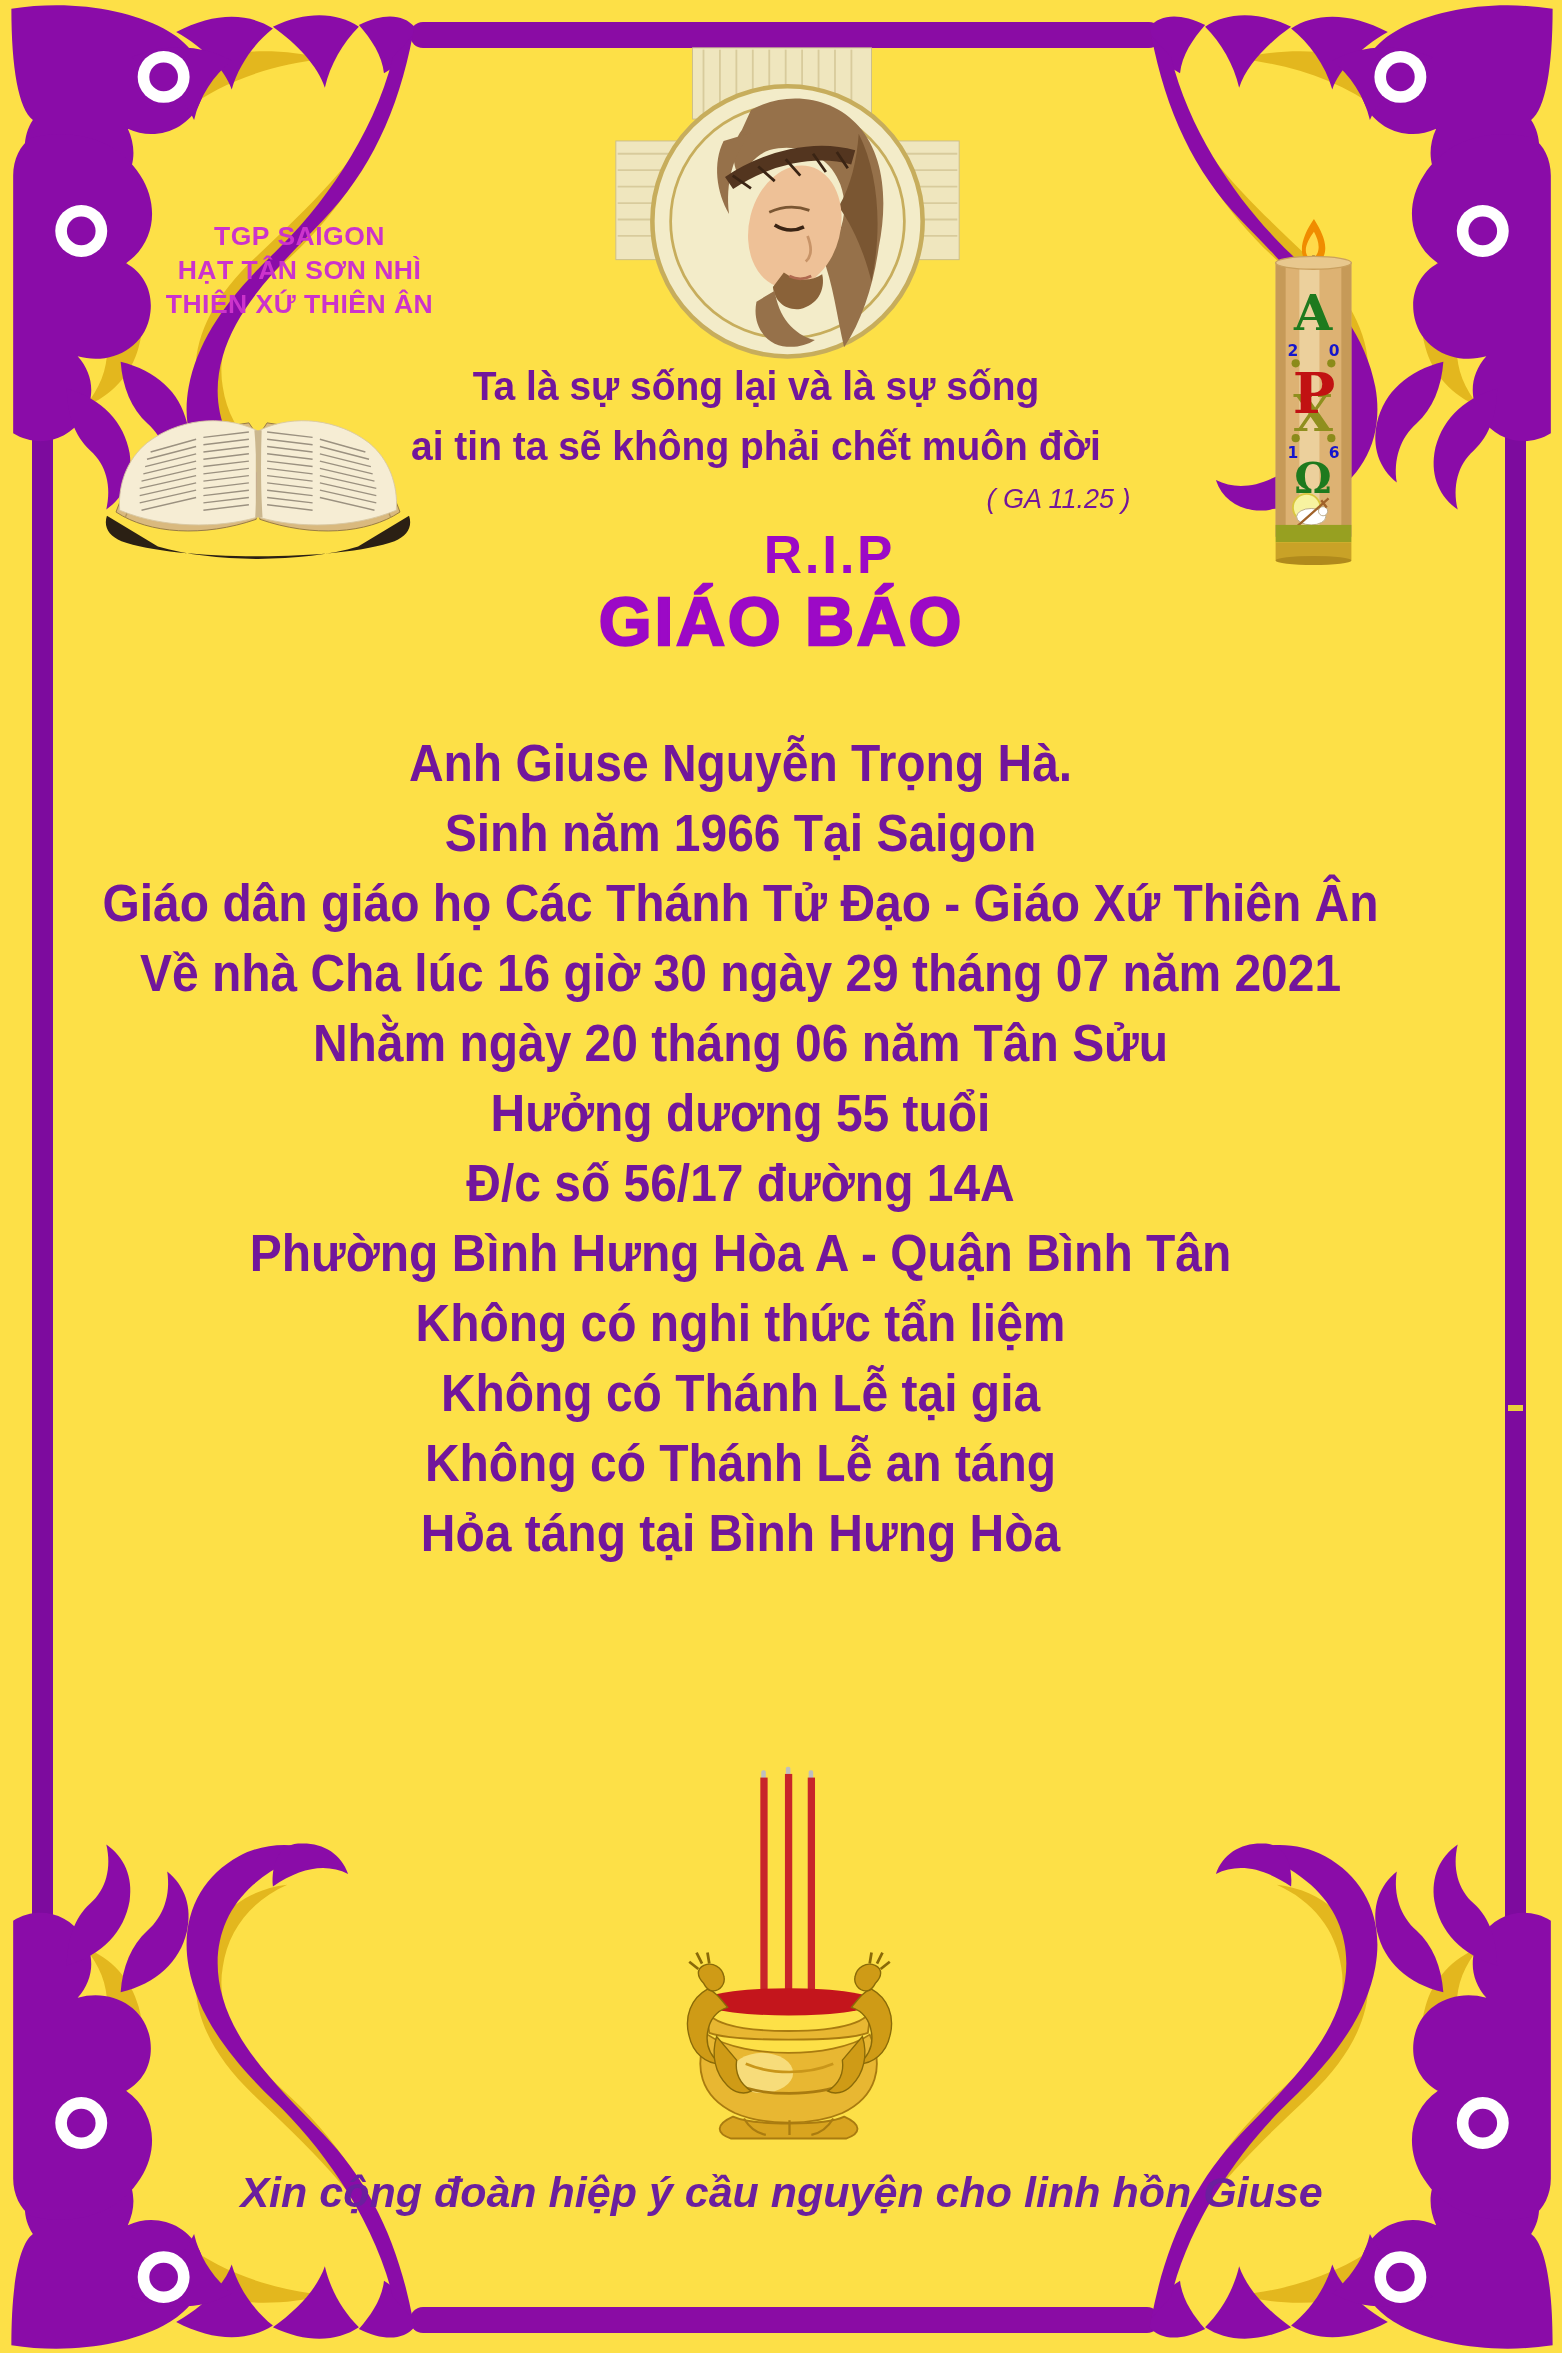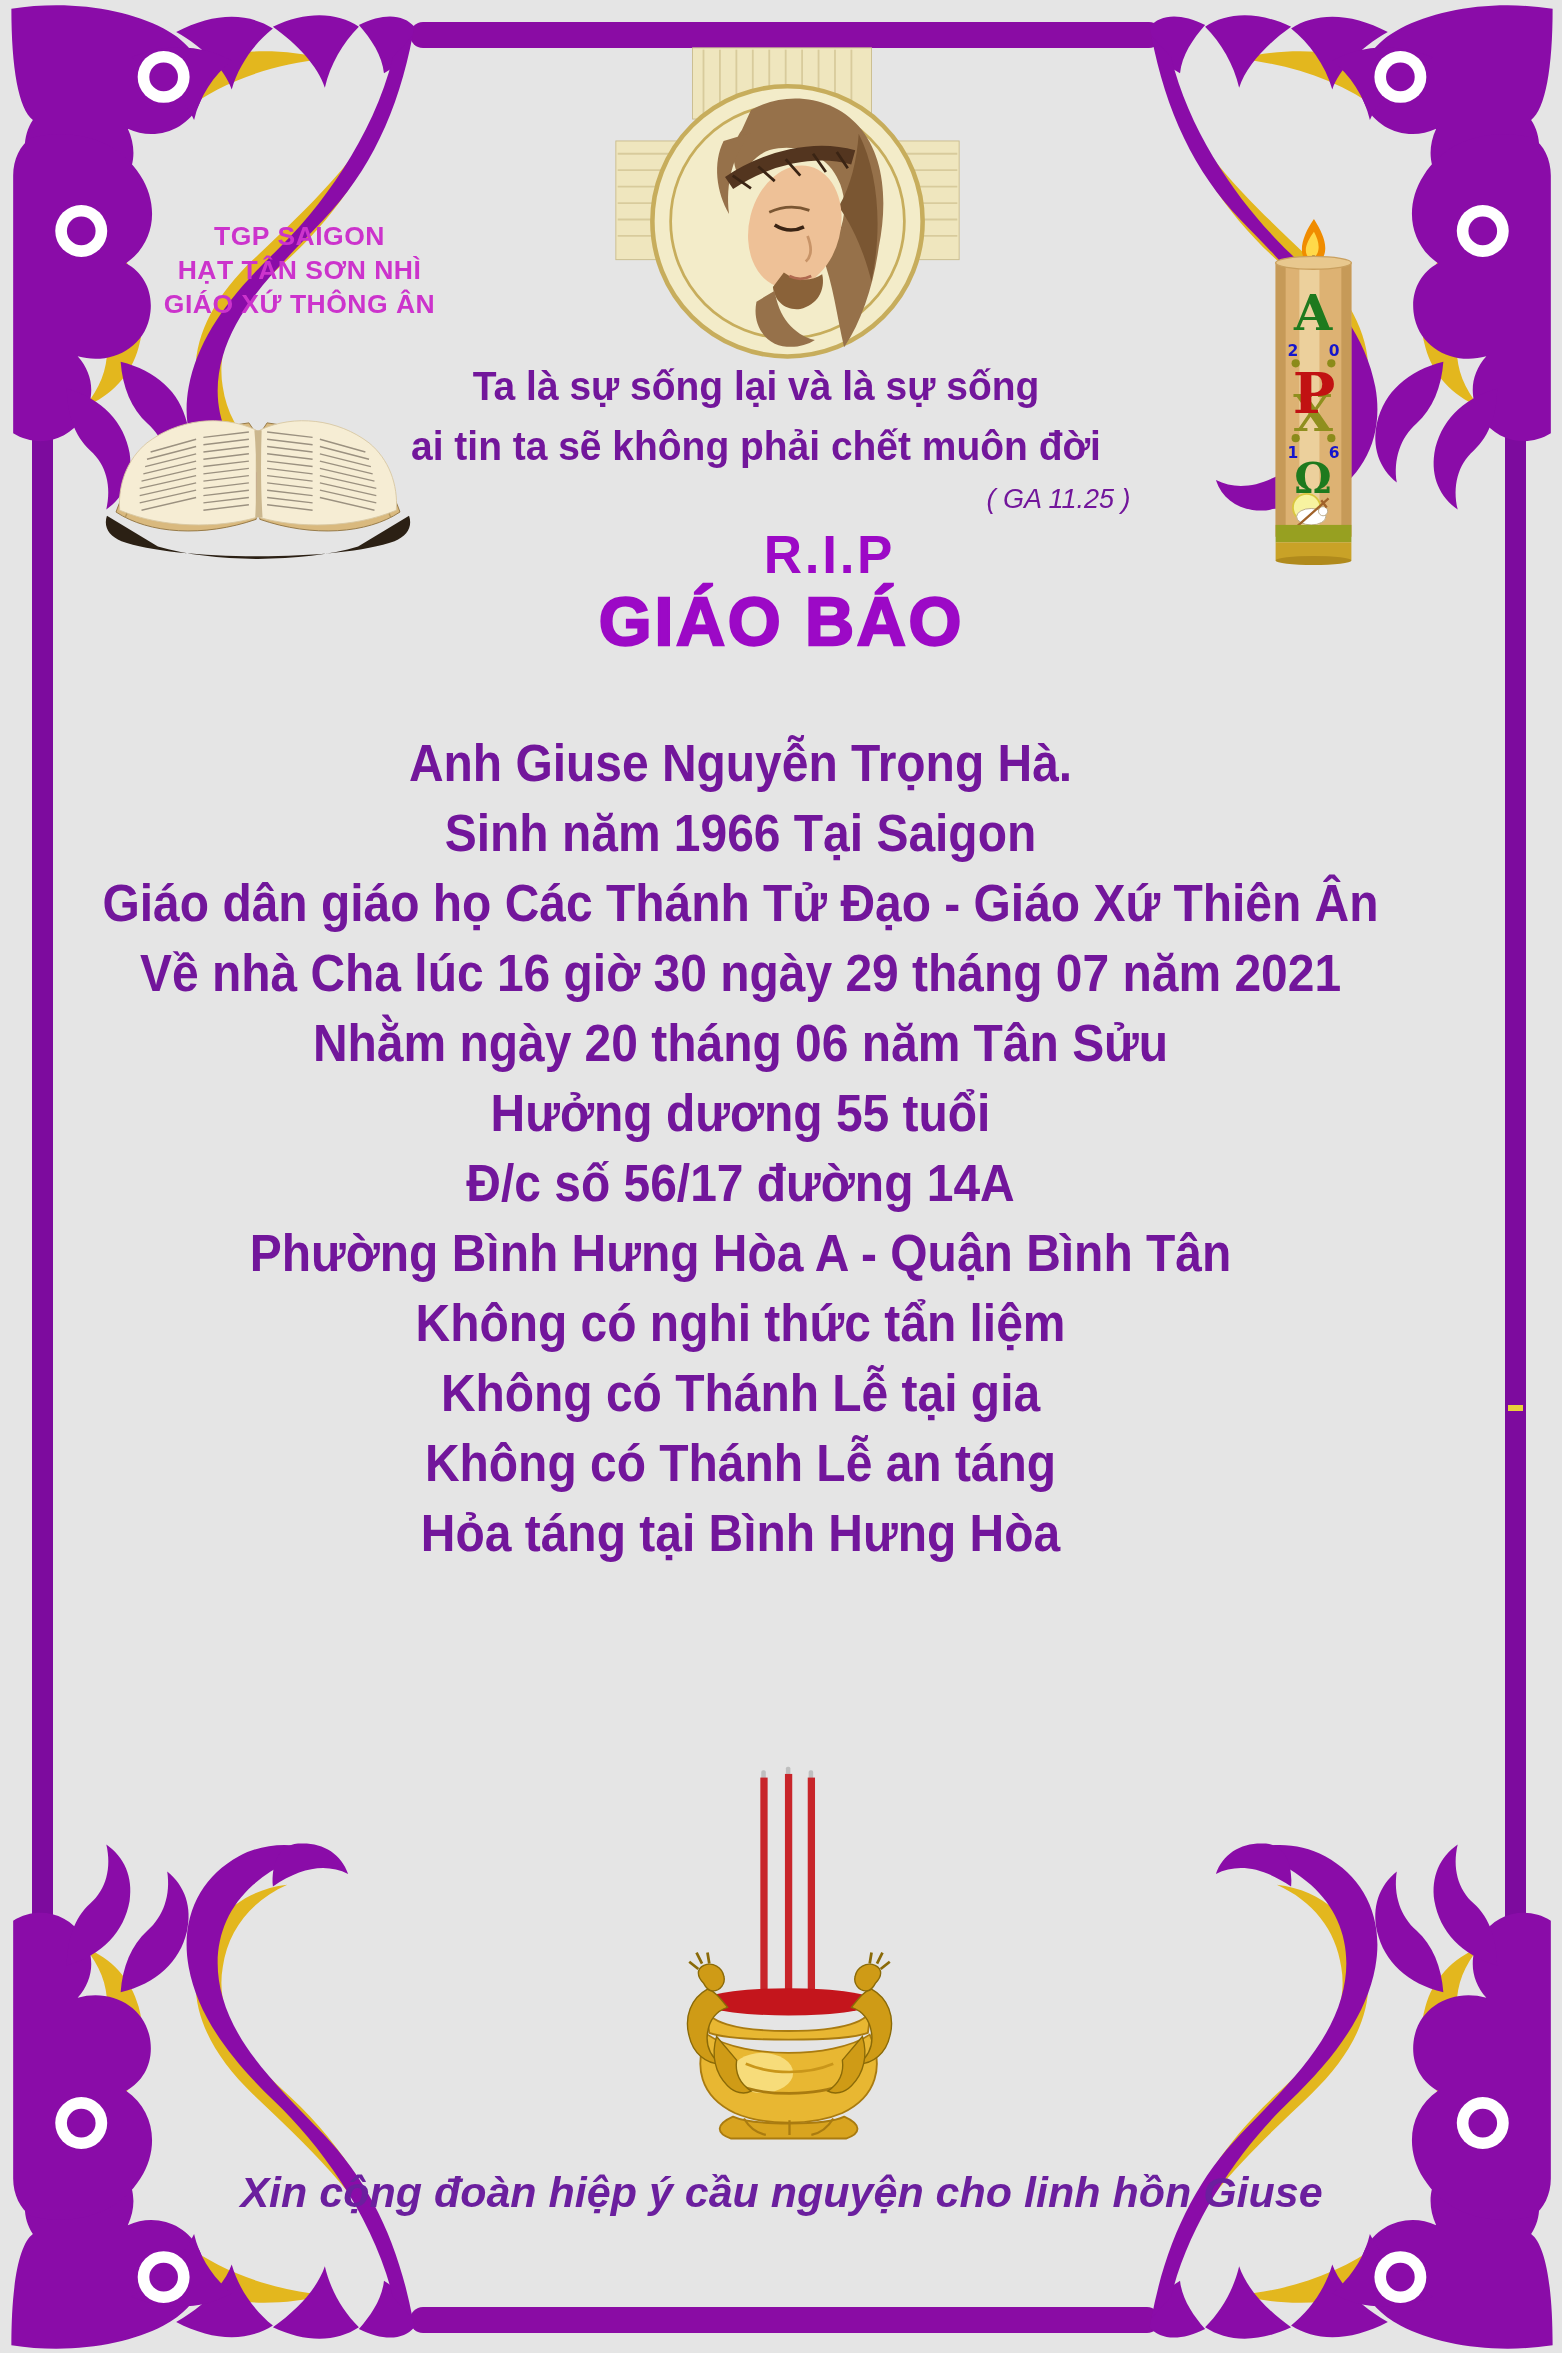--- a/index.html
+++ b/index.html
@@ -1,16 +1,16 @@
 <!DOCTYPE html>
 <html style="font-size:14.6px"><head>
 <meta charset="utf-8">
 <style>
   html,body{margin:0;padding:0;background:#fff;}
-  .page{position:relative;width:1563px;height:2354px;background:#e5e5e5;overflow:hidden;
+  .page{position:relative;width:1563px;height:2354px;background:#fde047;overflow:hidden;
         font-family:"Liberation Sans","DejaVu Sans",sans-serif;}
   
   .corner{position:absolute;width:412px;height:513px;}
   .corner.tl{left:5.5px;top:3.6px;}
   .corner.tr{right:5.5px;top:3.6px;transform:scaleX(-1);}
   .corner.bl{left:5.5px;bottom:3.6px;transform:scaleY(-1);}
   .corner.br{right:5.5px;bottom:3.6px;transform:scale(-1,-1);}
   .band{position:absolute;height:25.5px;border-radius:13.7px;background:#8a0ca4;}
   .band.top{left:410px;top:22px;width:752px;}
   .band.bottom{left:410px;top:2307px;width:750px;}
@@ -92,21 +92,21 @@
   <svg class="corner bl" viewBox="0 0 460 570">
       <use href="#corner-art"></use>
     </svg>
   <svg class="corner br" viewBox="0 0 460 570">
       <use href="#corner-art"></use>
     </svg>
 
   <div class="parish">
     <div>TGP SAIGON</div>
     <div>HẠT TÂN SƠN NHÌ</div>
-    <div>GIÁO XỨ THÔNG ÂN</div>
+    <div>THIÊN XỨ THIÊN ÂN</div>
   </div>
 
   <svg class="jesus" viewBox="0 0 380 345">
     <g>
       <rect x="86" y="2" width="196" height="78" fill="#EFE6BE" stroke="#C9BC8C"></rect>
       <g stroke="#D8CB9C" stroke-width="2">
         <line x1="98" y1="4" x2="98" y2="78"></line>
           <line x1="116" y1="4" x2="116" y2="78"></line>
         <line x1="134" y1="4" x2="134" y2="78"></line>
           <line x1="152" y1="4" x2="152" y2="78"></line>

